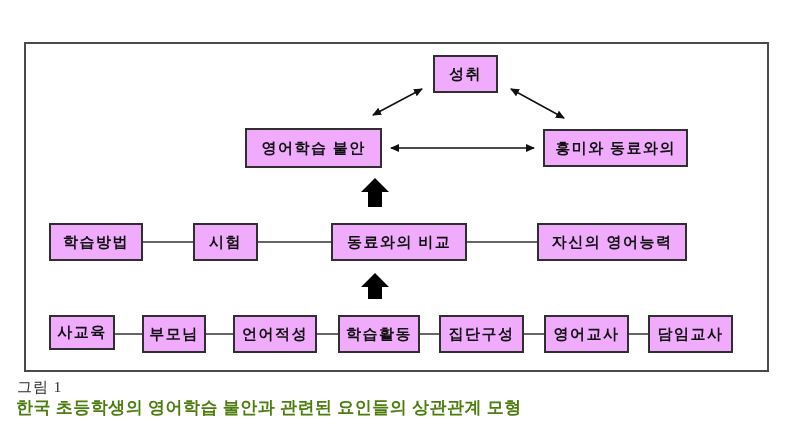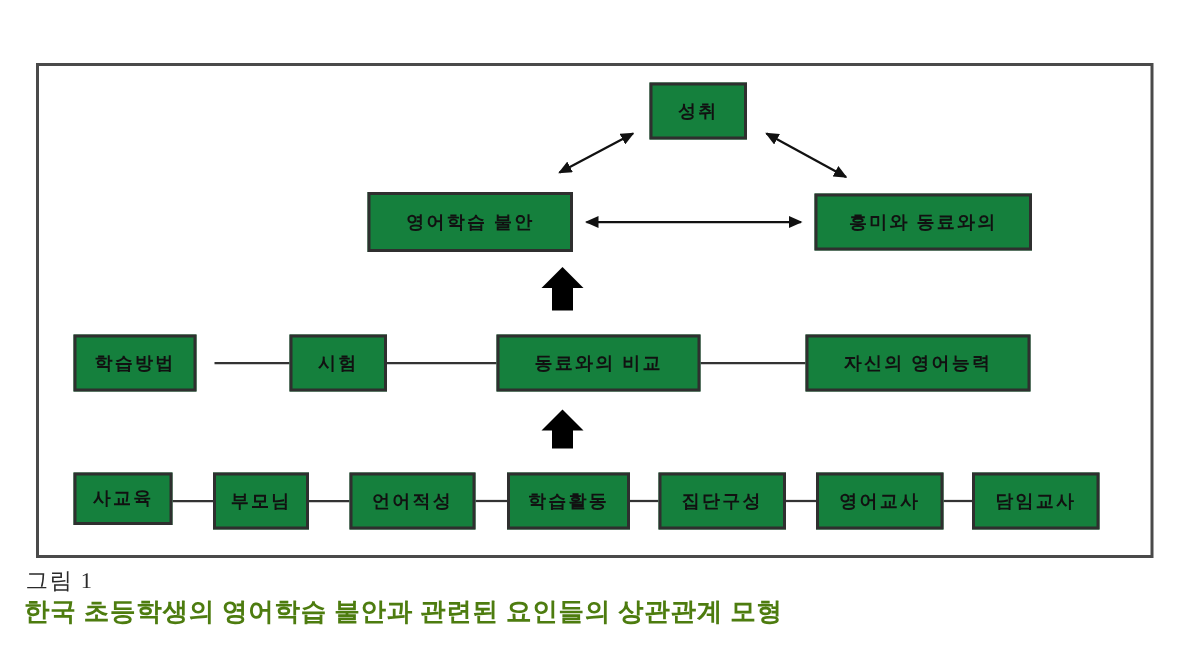--- a/index.html
+++ b/index.html
@@ -30,25 +30,25 @@
     left: 0;
     top: 0;
     width: 794px;
     height: 432px;
     pointer-events: none;
   }
   .node {
     position: absolute;
     box-sizing: border-box;
     border: 2px solid #2f2f2f;
-    background: #15803d;
+    background: #f0abfc;
     display: flex;
     align-items: center;
     justify-content: center;
-    font-size: 12px;
+    font-size: 15px;
     font-weight: 700;
     color: #111111;
     letter-spacing: 1.5px;
     white-space: nowrap;
     z-index: 2;
   }
   .caption-label {
     position: absolute;
     left: 17px;
     top: 378px;
@@ -64,21 +64,21 @@
     font-size: 17px;
     font-weight: 700;
     color: #4d7c0f;
     letter-spacing: 0.5px;
     white-space: nowrap;
   }
   
   #n-achievement { left: 433px; top: 55px;  width: 65px;  height: 38px; }
   #n-anxiety     { left: 245px; top: 128px; width: 137px; height: 40px; }
   #n-interest    { left: 543px; top: 129px; width: 145px; height: 38px; }
-  #n-method  { left: 49px;  top: 223px; width: 82px;  height: 38px; }
+  #n-method  { left: 49px;  top: 223px; width: 94px;  height: 38px; }
   #n-test    { left: 193px; top: 223px; width: 65px;  height: 38px; }
   #n-peer    { left: 331px; top: 223px; width: 136px; height: 38px; }
   #n-ability { left: 537px; top: 223px; width: 150px; height: 38px; }
   #n-private  { left: 49px;  top: 315px; width: 66px; height: 35px; }
   #n-parents  { left: 142px; top: 315px; width: 64px; height: 38px; }
   #n-aptitude { left: 233px; top: 315px; width: 84px; height: 38px; }
   #n-activity { left: 338px; top: 315px; width: 82px; height: 38px; }
   #n-group    { left: 439px; top: 315px; width: 85px; height: 38px; }
   #n-engteacher  { left: 544px; top: 315px; width: 85px; height: 38px; }
   #n-homteacher  { left: 648px; top: 315px; width: 85px; height: 38px; }

